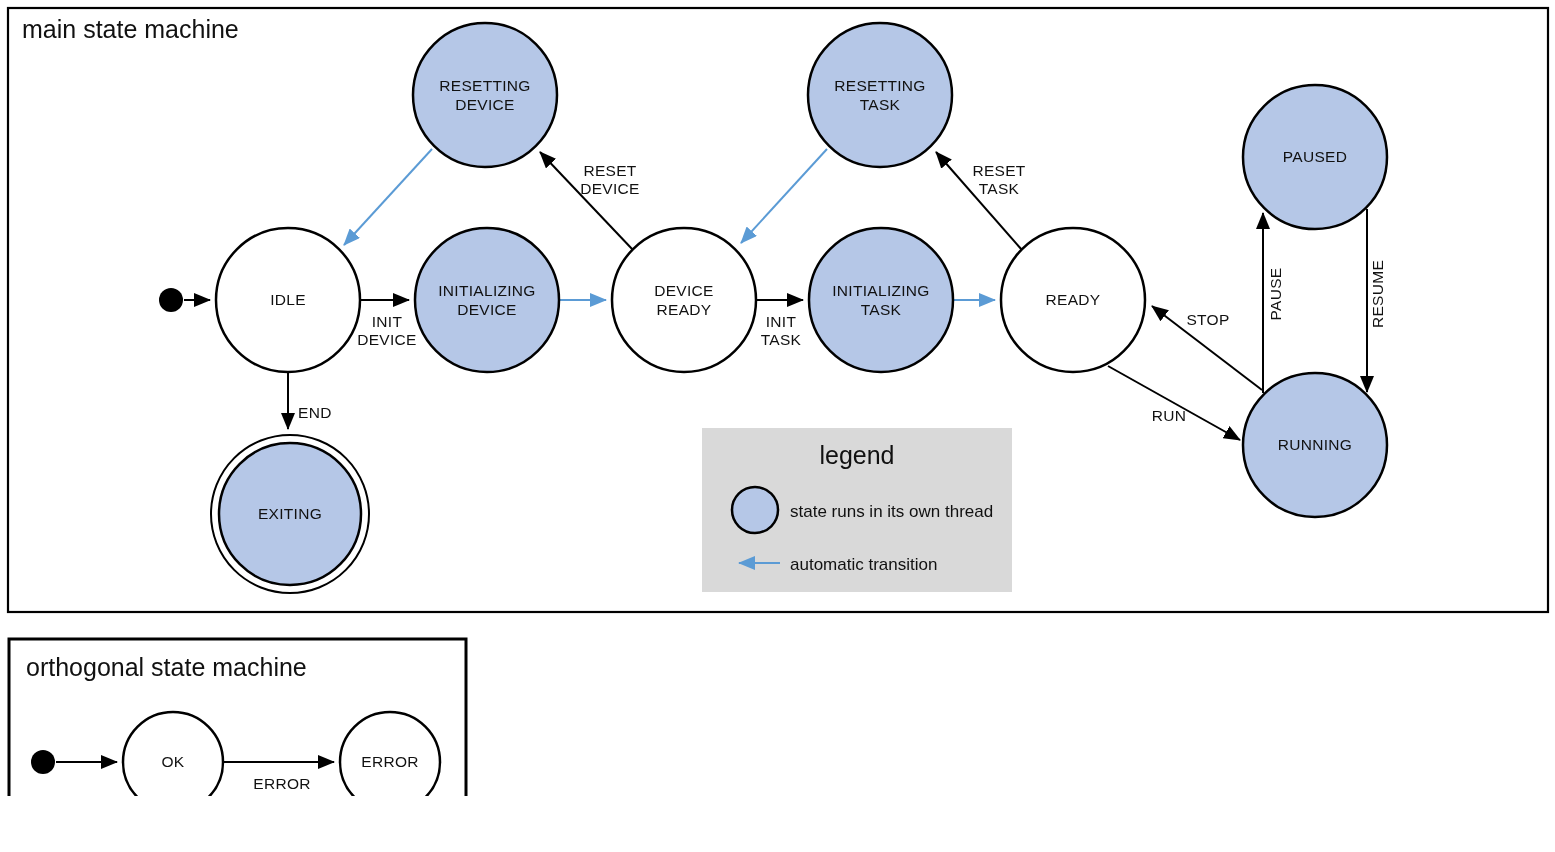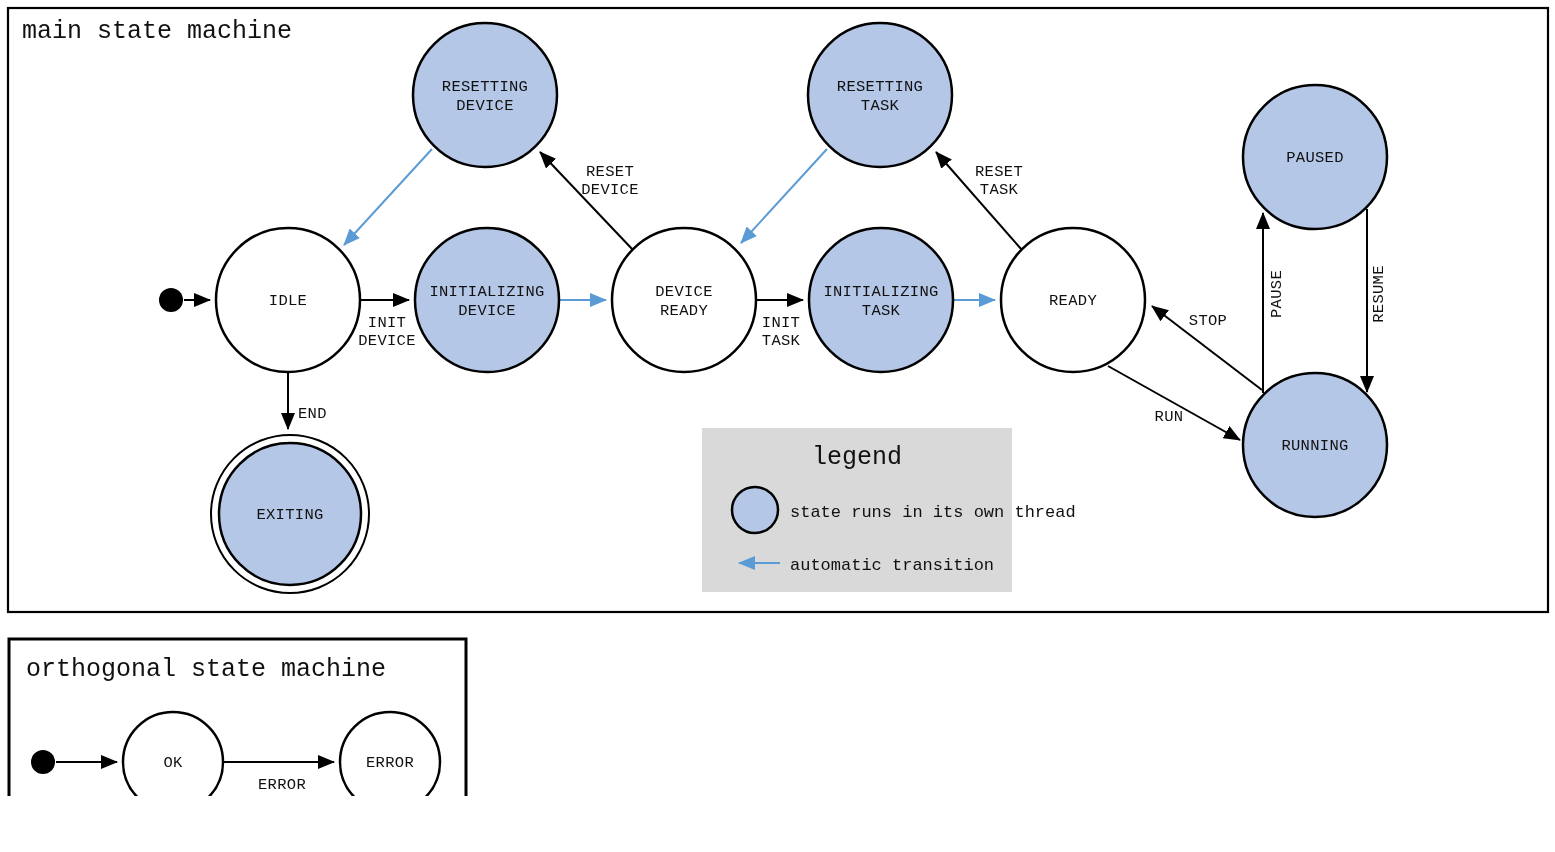--- a/index.html
+++ b/index.html
@@ -7,21 +7,21 @@
     --auto-arrow: #5b9bd5;
     --legend-bg: #d9d9d9;
     --ink: #000000;
     --bg: #ffffff;
   }
   html, body {
     margin: 0; padding: 0;
     background: var(--bg);
     font-family: "Liberation Sans", sans-serif;
   }
-  .canvas { width: 1555px; height: 796px; position: relative; font-family: Liberation Mono, monospace; }
+  .canvas { width: 1555px; height: 796px; position: relative; }
   svg { display: block; }
 
   .frame { fill: none; stroke: var(--ink); }
   .frame.main { stroke-width: 2.2px; }
   .frame.ortho { stroke-width: 3px; }
 
   .panel-title {
     font-size: 25px;
     fill: #111;
   }

